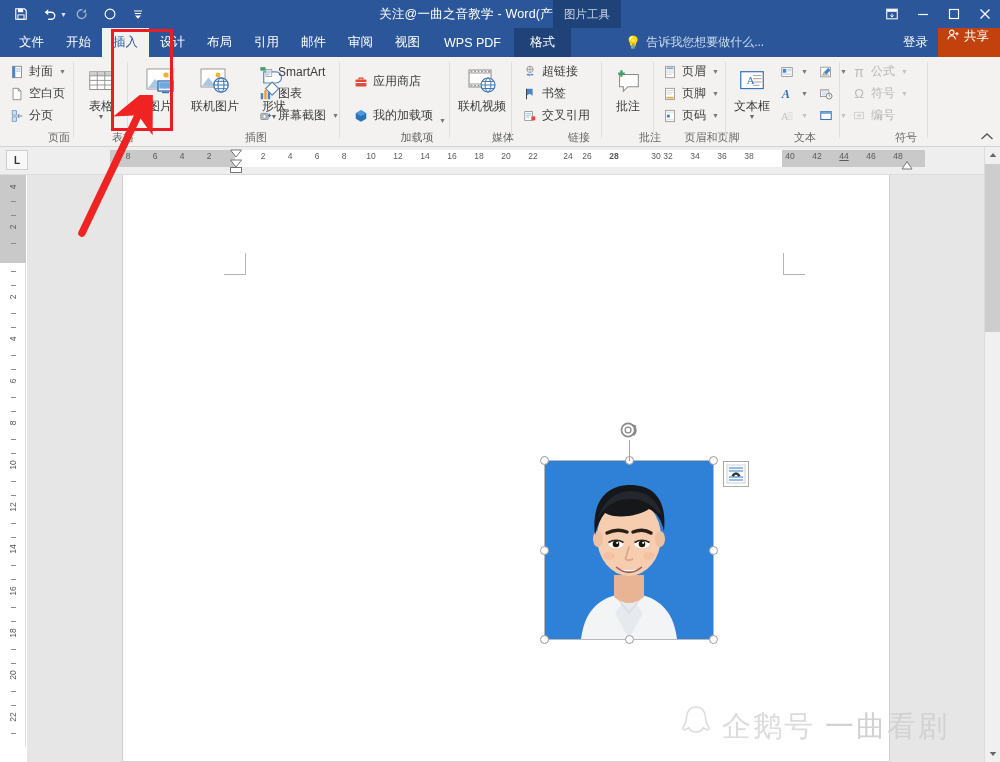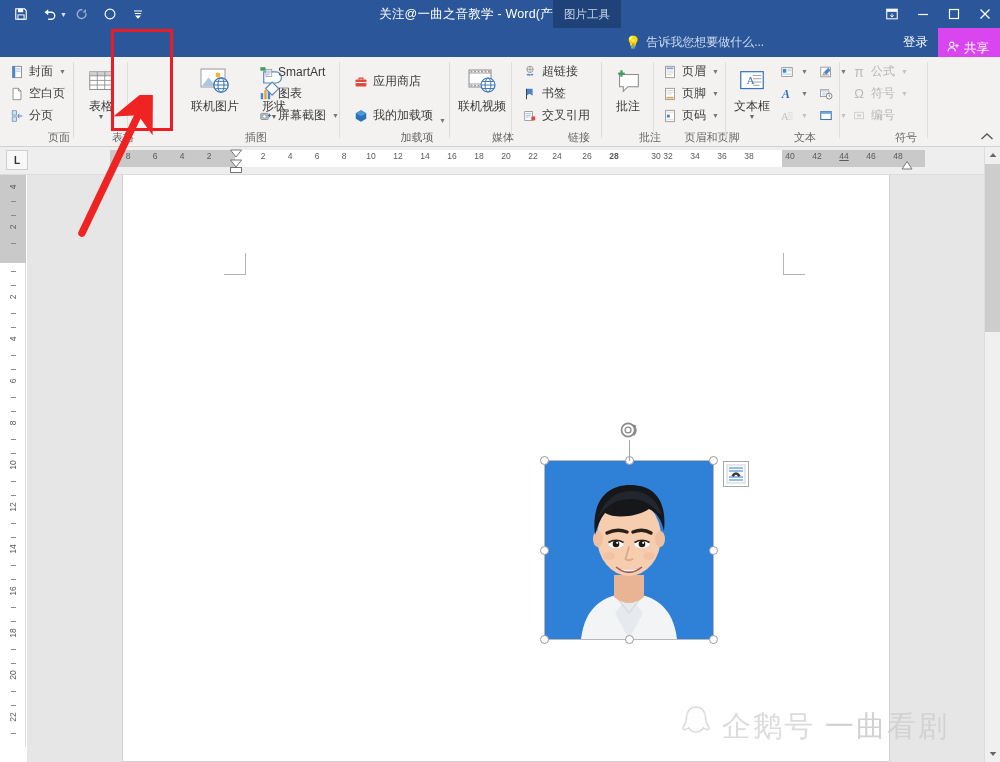--- a/index.html
+++ b/index.html
@@ -52,21 +52,21 @@
   .tab.wide { padding: 0 13px; }
   .tell-me {
     position: absolute; left: 625px; top: 0; height: 29px;
     display: flex; align-items: center; gap: 5px; color: #cfdcee; font-size: 12px;
   }
   .bulb { color: #f3d14a; font-size: 13px; }
   .right-acct {
     position: absolute; right: 0; top: 0; height: 29px; display: flex; align-items: stretch;
   }
   .signin { display: flex; align-items: center; padding: 0 10px; color: #fff; font-size: 12.5px; }
-  .share { display: flex; align-items: flex-end; gap: 4px; padding: 0 11px 0 8px; background: #d946ef; color: #fff; font-size: 12.5px; }
+  .share { display: flex; align-items: flex-start; gap: 4px; padding: 0 11px 0 8px; background: #c2410c; color: #fff; font-size: 12.5px; }
 
   
   .ribbon {
     position: absolute; left: 0; top: 57px; width: 1000px; height: 90px;
     background: #f3f2f1; border-bottom: 1px solid #d4d2d0;
   }
   .grp { position: absolute; top: 0; height: 90px; }
   .grp-label {
     position: absolute; bottom: 2px; left: 0; width: 100%;
     text-align: center; font-size: 11px; color: #666666; margin-left: 22px;
@@ -237,20 +237,33 @@
       </div>
       <div class="wc">
         <svg width="12" height="12" viewBox="0 0 12 12">
             <path d="M1.5 1.5l9 9M10.5 1.5l-9 9" stroke="#fff" stroke-width="1.3"></path>
           </svg>
       </div>
     </div>
   </div>
 
   <div class="tabstrip">
+    <div class="tabs">
+      <div class="tab">文件</div>
+      <div class="tab">开始</div>
+      <div class="tab active">插入</div>
+      <div class="tab">设计</div>
+      <div class="tab">布局</div>
+      <div class="tab">引用</div>
+      <div class="tab">邮件</div>
+      <div class="tab">审阅</div>
+      <div class="tab">视图</div>
+      <div class="tab wide">WPS PDF</div>
+      <div class="tab fmt">格式</div>
+    </div>
 
     <div class="tell-me">
       <span class="bulb">💡</span>
       <span>告诉我您想要做什么...</span>
     </div>
 
     <div class="right-acct">
       <div class="signin">登录</div>
       <div class="share">
         <span>
@@ -315,20 +328,33 @@
           </svg>
         </span>
         <span class="blbl">表格</span>
         <span class="bcaret">▼</span>
       </div>
       <div class="grp-label">表格</div>
       <div class="grp-sep" style="right:0;"></div>
     </div>
 
     <div class="grp" style="left:128px; width:212px;">
+      <div class="bigbtn" style="left:6px;">
+        <span class="bico">
+          <svg width="32" height="32" viewBox="0 0 32 32">
+            <rect x="3" y="4" width="26" height="20" fill="#fff" stroke="#9a9a9a" stroke-width="1"></rect>
+            <circle cx="22" cy="10" r="2.6" fill="#f0b429"></circle>
+            <path d="M4 23l7-9 5 6 3-3 8 6z" fill="#a9c8e4"></path>
+            <rect x="14" y="16" width="15" height="10" fill="#ffffff" stroke="#3b74b5" stroke-width="1.4"></rect>
+            <rect x="15.2" y="17.2" width="12.6" height="6.4" fill="#6ea8de"></rect>
+            <path d="M18 27.5h7" stroke="#3b74b5" stroke-width="1.4"></path>
+          </svg>
+        </span>
+        <span class="blbl">图片</span>
+      </div>
 
       <div class="bigbtn" style="left:58px; width:58px;">
         <span class="bico">
           <svg width="32" height="32" viewBox="0 0 32 32">
             <rect x="2" y="4" width="24" height="18" fill="#fff" stroke="#9a9a9a" stroke-width="1"></rect>
             <circle cx="19" cy="10" r="2.4" fill="#f0b429"></circle>
             <path d="M3 21l6.5-8.5 4.6 5.6 2.8-2.8 7.6 5.7z" fill="#a9c8e4"></path>
             <circle cx="22" cy="20" r="7.2" fill="#ffffff" stroke="#3b74b5" stroke-width="1.3"></circle>
             <ellipse cx="22" cy="20" rx="3" ry="7.2" fill="none" stroke="#3b74b5" stroke-width="1.1"></ellipse>
             <path d="M15 20h14M16.3 16.3h11.4M16.3 23.7h11.4" stroke="#3b74b5" stroke-width="1"></path>
@@ -652,21 +678,21 @@
       <span class="rtick" style="left:180px;">4</span>
       <span class="rtick" style="left:207px;">6</span>
       <span class="rtick" style="left:234px;">8</span>
       <span class="rtick" style="left:261px;">10</span>
       <span class="rtick" style="left:288px;">12</span>
       <span class="rtick" style="left:315px;">14</span>
       <span class="rtick" style="left:342px;">16</span>
       <span class="rtick" style="left:369px;">18</span>
       <span class="rtick" style="left:396px;">20</span>
       <span class="rtick" style="left:423px;">22</span>
-      <span class="rtick" style="left:447px;">24</span>
+      <span class="rtick" style="left:458px;">24</span>
       <span class="rtick" style="left:477px;">26</span>
       <span class="rtick" style="left:504px;font-weight:bold;">28</span>
       <span class="rtick" style="left:546px;">30</span>
       <span class="rtick" style="left:558px;">32</span>
       <span class="rtick" style="left:585px;">34</span>
       <span class="rtick" style="left:612px;">36</span>
       <span class="rtick" style="left:639px;">38</span>
       <span class="rtick" style="left:680px;">40</span>
       <span class="rtick" style="left:707px;">42</span>
       <span class="rtick" style="left:734px;text-decoration:underline;">44</span>

